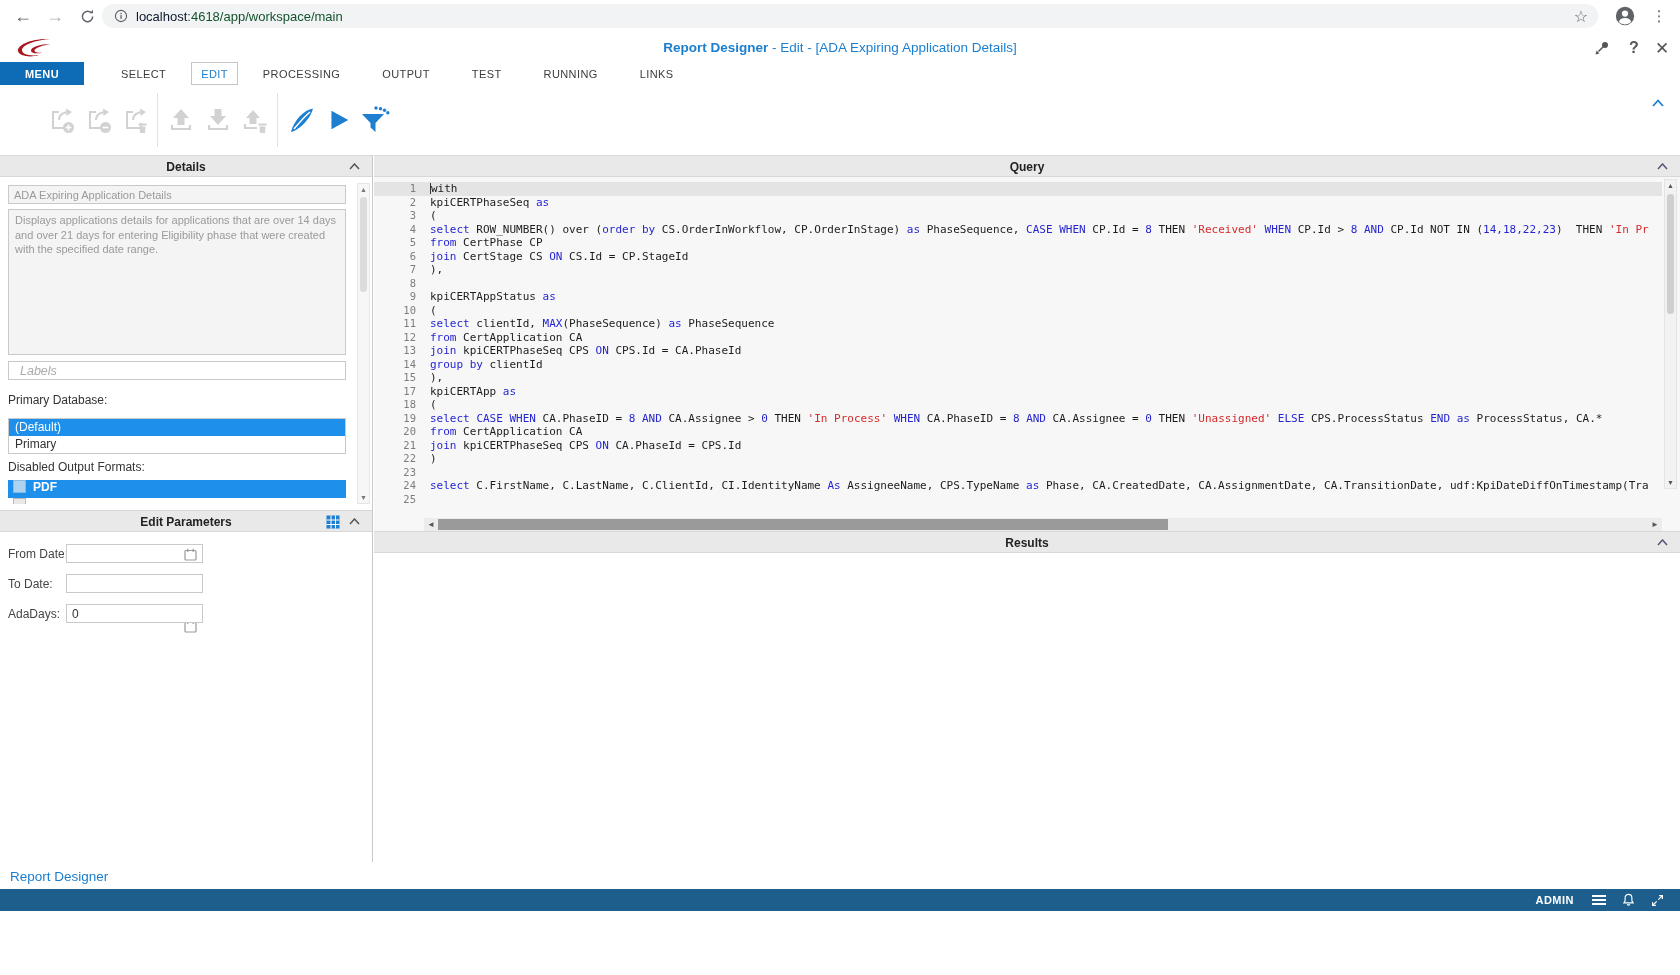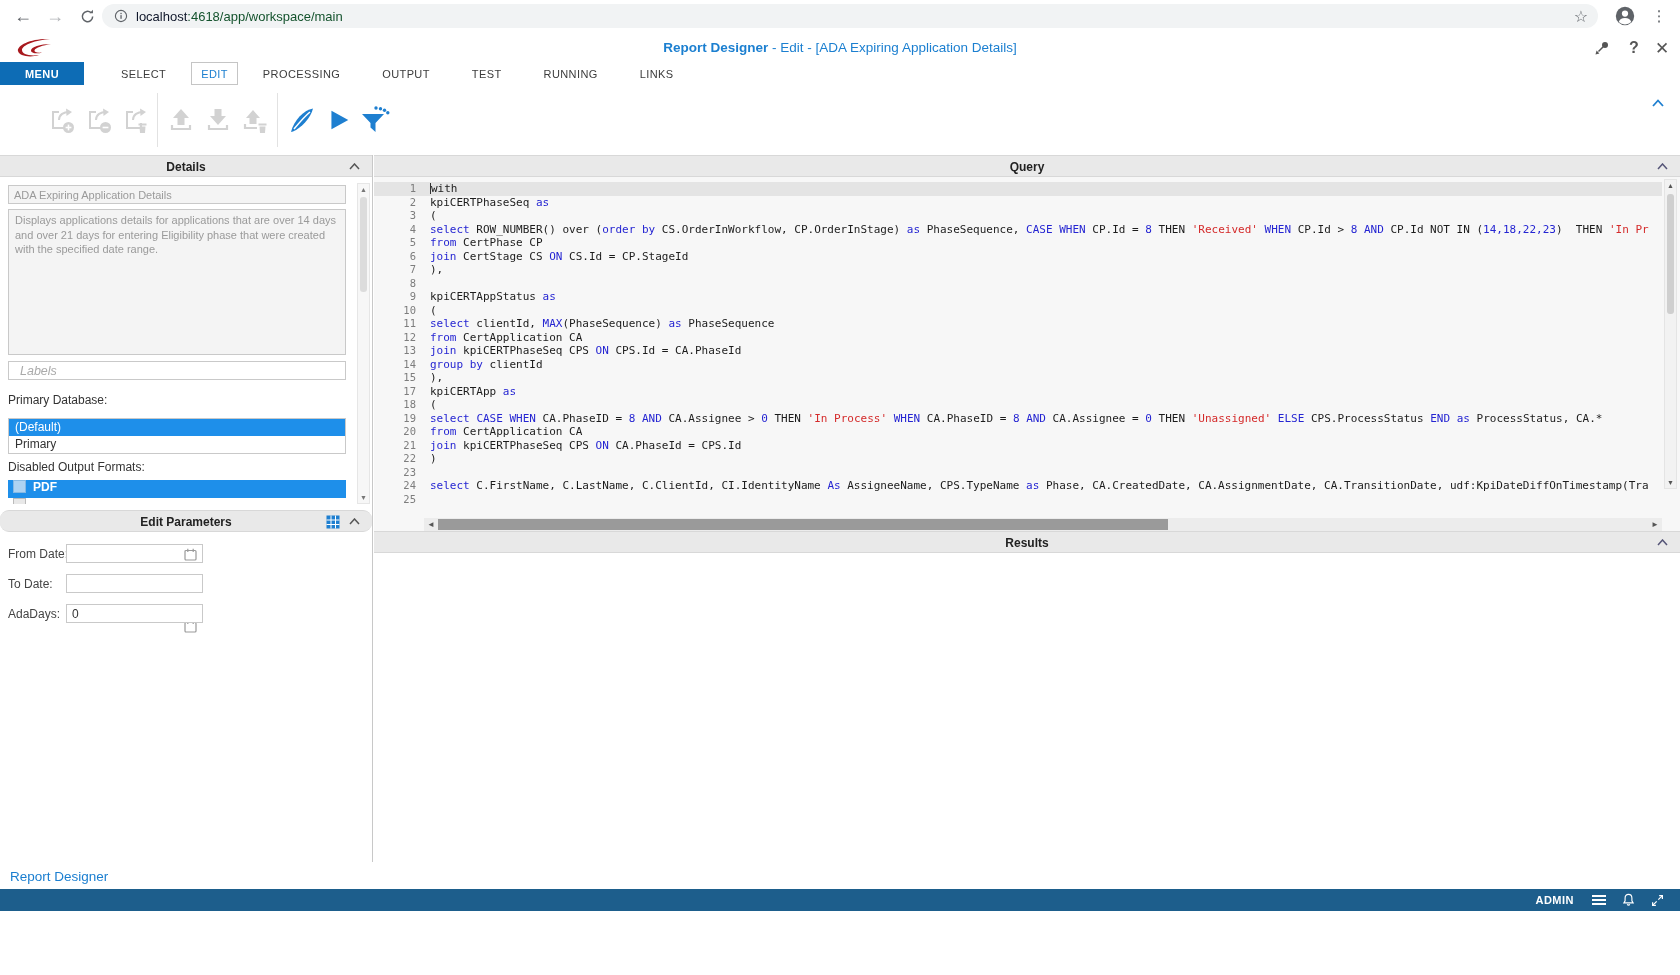--- a/index.html
+++ b/index.html
@@ -49,21 +49,21 @@
   .lst-row.sel{background:#1e8fea;color:#fff;}
   #fmt-list{position:absolute;left:8px;top:303px;width:338px;}
   .fmt-row{height:18px;display:flex;background:#1e8fea;cursor:pointer;}
   .fmt-row.partial{height:6px;overflow:hidden;background:#fff;}
   .chk{width:11px;height:11px;background:#aed3f2;border:1px solid #86b9e4;margin:0 7px 0 5px;flex:none;}
   .chk.gray{background:#e8e8e8;border-color:#bbb;}
   .fmt-lbl{font-size:12px;font-weight:bold;color:#fff;}
   .mini-scroll{position:absolute;right:2px;top:6px;width:13px;height:321px;background:#f7f7f7;border:1px solid #e6e6e6;box-sizing:border-box;}
   .mini-scroll .ar{position:absolute;left:0;width:100%;text-align:center;font-size:7px;color:#777;cursor:pointer;}
   .mini-scroll .thumb{position:absolute;left:2px;width:7px;background:#dcdcdc;border-radius:3px;}
-  #ep-hdr{top:355px;border-radius:9px;}
+  #ep-hdr{top:355px;}
   #ep-body{position:absolute;left:0;top:377px;width:372px;height:330px;background:#fff;}
   .ep-row{position:absolute;left:0;height:19px;}
   .ep-row .lbl{position:absolute;left:8px;top:3px;font-size:12px;color:#444;}
   .ep-input{position:absolute;left:66px;top:0;width:137px;height:19px;border:1px solid #c9c9c9;box-sizing:border-box;
     padding:0 18px 0 5px;font-size:12px;color:#333;font-family:"Liberation Sans",sans-serif;background:#fff;}
   .ep-input.noicon{padding-right:5px;}
   .cal{position:absolute;left:184px;top:3px;cursor:pointer;}
   
   #right-col{position:absolute;left:374px;top:155px;width:1306px;height:707px;background:#fff;}
   #query-code{position:absolute;left:0;top:22px;width:1306px;height:354px;background:#f7f7f7;overflow:hidden;}

